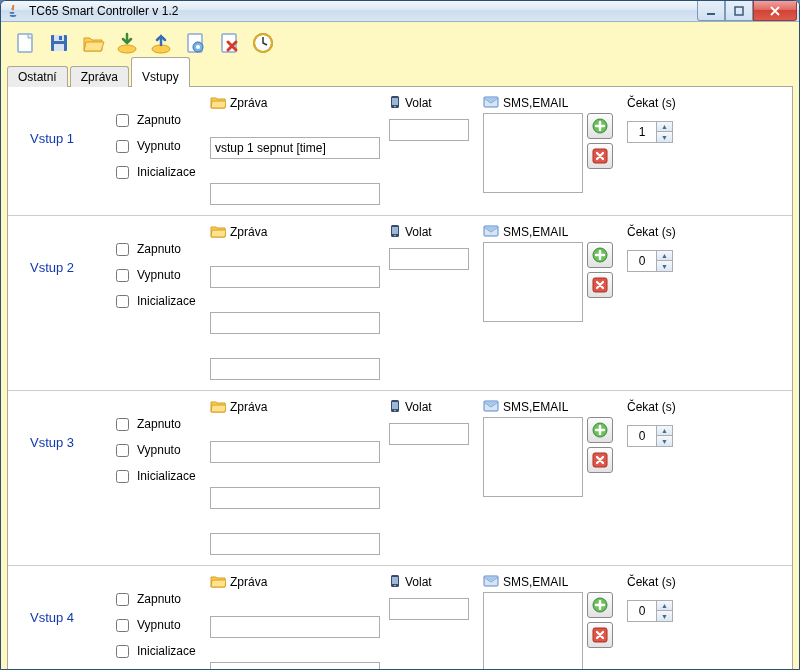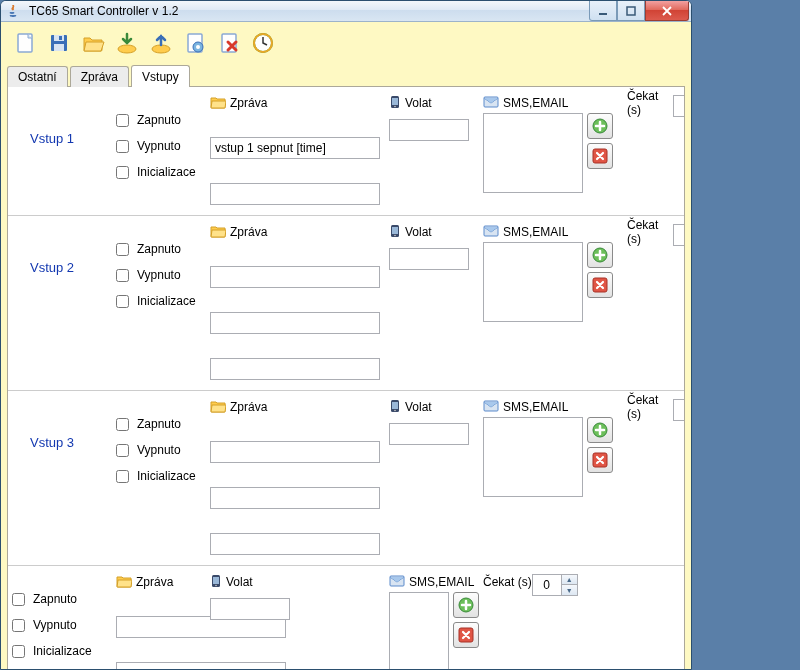--- a/index.html
+++ b/index.html
@@ -1,36 +1,36 @@
 <!DOCTYPE html>
 <html><head>
 <meta charset="utf-8">
 <style>
 * { box-sizing: border-box; margin: 0; padding: 0; font-family: "Segoe UI", Tahoma, sans-serif; font-size: 12px; }
 body { background: #5a7fa8; padding: 0; width: 800px; height: 670px; overflow: hidden; }
 
-.window { width: 692px; height: 670px; background: #fff; border: 1px solid #2b4f6f; border-radius: 6px 6px 0 0; overflow: hidden; display: flex; flex-direction: column; }
+.window { width: 800px; height: 670px; background: #fff; border: 1px solid #2b4f6f; border-radius: 6px 6px 0 0; overflow: hidden; display: flex; flex-direction: column; }
 
 .titlebar { height: 28px; background: linear-gradient(to bottom, #f3f7fb 0%, #dfe9f5 45%, #cdddee 46%, #d9e6f3 100%); border-bottom: 1px solid #9cb3ca; display: flex; align-items: center; padding: 0 0 0 6px; }
 .titlebar .appicon { width: 16px; height: 16px; margin-right: 6px; }
 .titlebar .title { flex: 1; color: #000; font-size: 12px; }
 .winbtns { display: flex; height: 20px; margin-right: 2px; }
 .winbtn { width: 28px; height: 20px; margin-left: 0; border: 1px solid #7a9ab8; border-top: none; background: linear-gradient(to bottom, #e8f0f9, #cfe0f1); display: flex; align-items: center; justify-content: center; font-family: Arial; }
 .winbtn.min { border-radius: 0 0 0 3px; }
 .winbtn.close { width: 44px; border-radius: 0 0 3px 0; background: linear-gradient(to bottom, #f2a0a0 0%, #e26b5f 45%, #d04234 46%, #dc5a4d 100%); border-color: #9a3d33; color: #fff; }
 .winbtn svg { display: block; }
 
 .client { flex: 1; background: #fef9c3; padding: 6px; display: flex; flex-direction: column; }
 
 .toolbar { height: 34px; display: flex; align-items: center; gap: 2px; padding: 0 2px 4px 2px; }
 .tbtn { width: 32px; height: 32px; display: flex; align-items: center; justify-content: center; border: 1px solid transparent; border-radius: 3px; }
 
 .tabs { display: flex; align-items: flex-end; height: 24px; position: relative; }
 .tab { padding: 3px 10px; border: 1px solid #aca899; border-bottom: none; background: #ececec; margin-right: 2px; border-radius: 3px 3px 0 0; color: #000; cursor: default; position: relative; top: 1px; }
-.tab.active { background: #fff; z-index: 2; top: 1px; padding-top: 4px; }
+.tab.active { background: #fff; z-index: 2; top: 1px; padding-top: 12px; }
 
 .panel { flex: 1; background: #fff; border: 1px solid #aca899; overflow-y: hidden; }
 
 .input-block { border-bottom: 1px solid #ccc; padding: 8px 4px 10px 4px; }
 .block-grid { display: grid; grid-template-columns: 100px 90px 175px 90px 140px 90px; column-gap: 4px; align-items: start; }
 
 .vstup-label { color: #1338b0; font-size: 13px; font-weight: normal; padding-top: 36px; padding-left: 18px; }
 
 .chk-col { display: flex; flex-direction: column; gap: 12px; padding-top: 18px; }
 .chk-row { display: flex; align-items: center; gap: 8px; }
@@ -43,21 +43,21 @@
 .txt { width: 170px; height: 22px; border: 1px solid #abadb3; padding: 2px 4px; font-size: 12px; color: #000; }
 
 .volat-col { display: flex; flex-direction: column; gap: 6px; }
 .txt-short { width: 80px; height: 22px; border: 1px solid #abadb3; padding: 2px 4px; }
 
 .sms-col { display: flex; gap: 4px; align-items: flex-start; }
 .sms-list { width: 100px; height: 80px; border: 1px solid #abadb3; background: #fff; }
 .sms-btns { display: flex; flex-direction: column; gap: 4px; }
 .sqbtn { width: 26px; height: 26px; border: 1px solid #8a8a8a; border-radius: 3px; background: linear-gradient(to bottom, #fdfdfd, #e2e2e2); display: flex; align-items: center; justify-content: center; }
 
-.wait-col { display: flex; flex-direction: row; gap: 0; }
+.wait-col { display: flex; flex-direction: column; gap: 8px; }
 .spinner { display: flex; align-items: center; border: 1px solid #abadb3; width: 46px; height: 22px; background: #fff; }
 .spinner .val { flex: 1; text-align: center; }
 .spinner .arrows { display: flex; flex-direction: column; width: 16px; border-left: 1px solid #abadb3; }
 .spinner .arrow { height: 10px; display: flex; align-items: center; justify-content: center; background: linear-gradient(to bottom, #f5f8fc, #dde7f2); font-size: 7px; color: #4a6a8a; }
 .spinner .arrow:first-child { border-bottom: 1px solid #abadb3; }
 
 .icon-svg { display: block; }
 </style>
 </head>
 <body>
@@ -390,20 +390,21 @@
           <div class="arrows">
             <div class="arrow">▲</div>
             <div class="arrow">▼</div>
           </div>
         </div>
       </div>
     </div>
         </div>
         <div class="input-block">
     <div class="block-grid">
+      <div class="vstup-label">Vstup 4</div>
       <div class="chk-col">
         <div class="chk-row">
                 <input type="checkbox" style="">
                 <label>Zapnuto</label>
               </div>
         <div class="chk-row">
                 <input type="checkbox" style="">
                 <label>Vypnuto</label>
               </div>
         <div class="chk-row">

